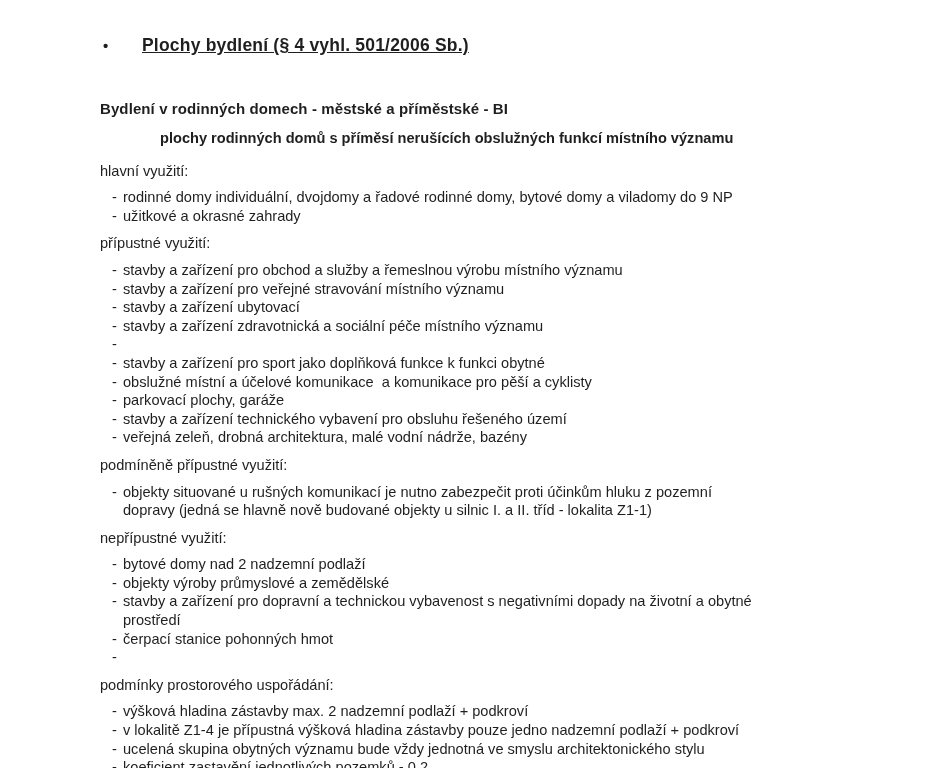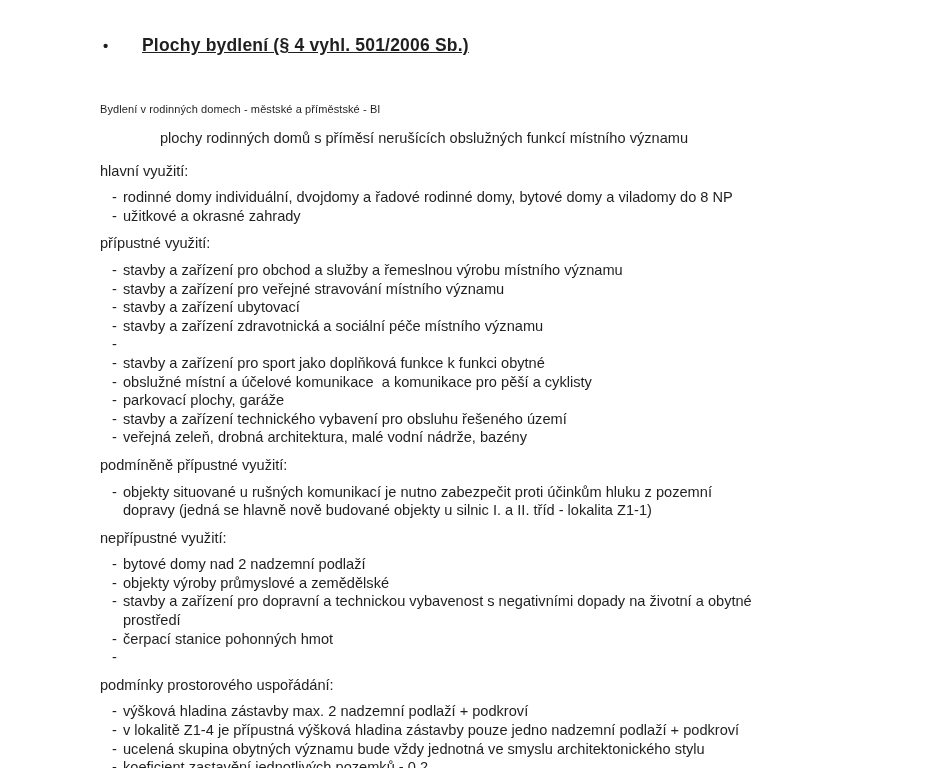--- a/index.html
+++ b/index.html
@@ -31,29 +31,30 @@
   .title {
     margin: 12px;
     font-size: 17.5px;
     font-weight: bold;
     line-height: 22px;
     text-decoration: underline;
     letter-spacing: 0.2px;
   }
   .subtitle {
     margin: 31px 0 7px 0;
-    font-size: 11px;
-    font-weight: normal;
+    font-size: 15px;
+    font-weight: bold;
     line-height: 20px;
     letter-spacing: 0.1px;
   }
   .desc {
     margin: 10px 0 14px 60px;
     font-size: 14.6px;
     line-height: 18.6px;
+    font-weight: bold;
   }
   .section-heading {
     margin: 9px 0 0 0;
     font-size: 14.6px;
     font-weight: normal;
     line-height: 18.6px;
   }
   ul.items {
     list-style: none;
     margin: 8px 0 0 0;
@@ -87,21 +88,21 @@
   <h2 class="subtitle">Bydlení v rodinných domech - městské a příměstské - BI</h2>
 
   <p class="desc">plochy rodinných domů s příměsí nerušících obslužných funkcí místního významu</p>
 
   <div id="sections">
   <section class="section">
     <h3 class="section-heading">hlavní využití:</h3>
     <ul class="items">
   <li class="item">
     <span class="dash">-</span>
-    <span class="item-text">rodinné domy individuální, dvojdomy a řadové rodinné domy, bytové domy a viladomy do 8 NP</span>
+    <span class="item-text">rodinné domy individuální, dvojdomy a řadové rodinné domy, bytové domy a viladomy do 9 NP</span>
   </li>
 
   <li class="item">
     <span class="dash">-</span>
     <span class="item-text">užitkové a okrasné zahrady</span>
   </li>
 </ul>
   </section>
 
   <section class="section">

